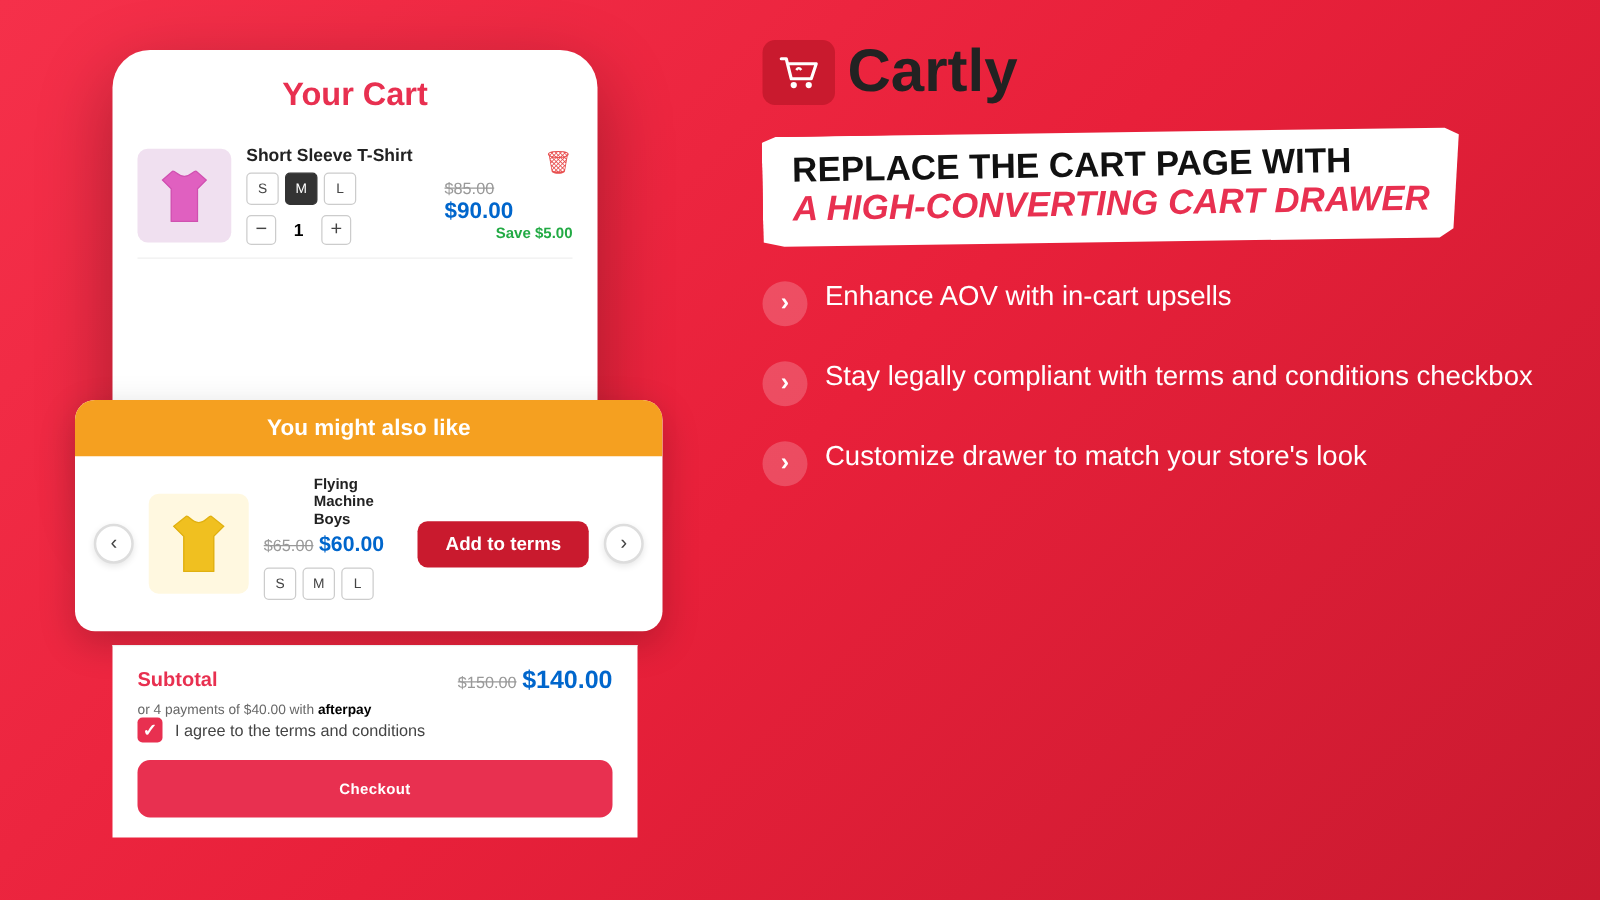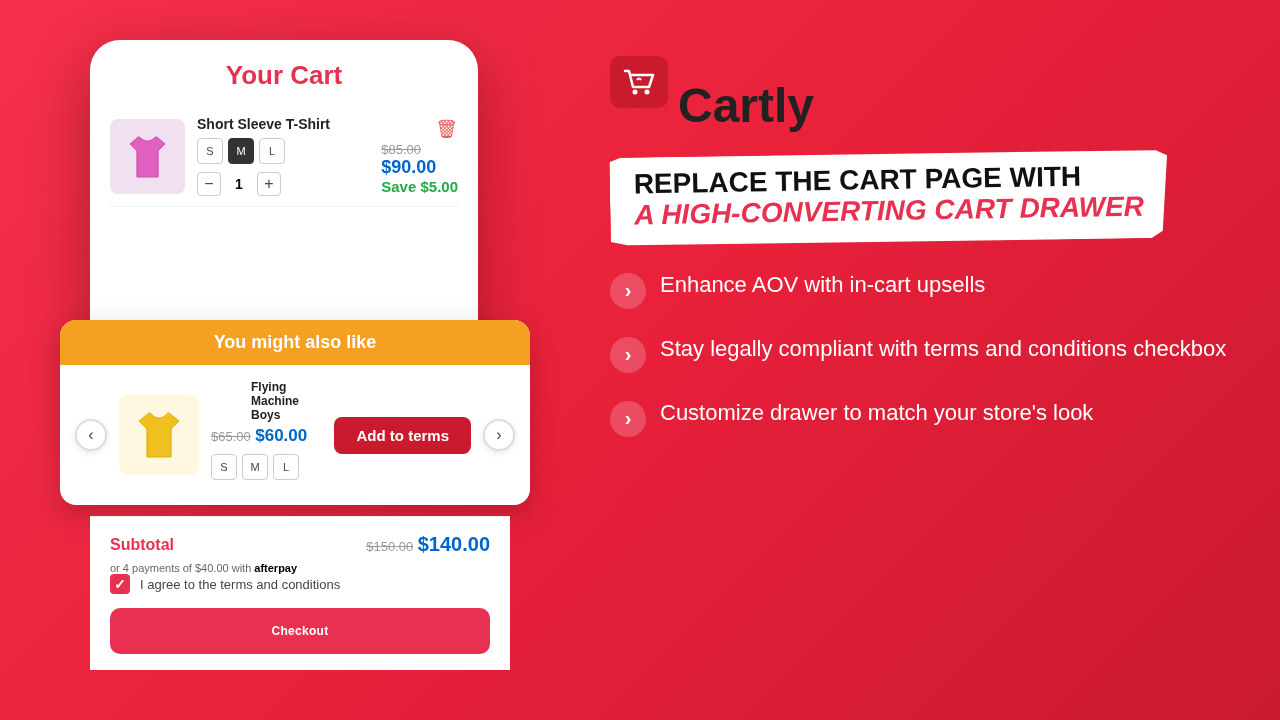--- a/index.html
+++ b/index.html
@@ -137,22 +137,23 @@
     }
 
     .sale-price {
       font-size: 18px;
       font-weight: 700;
       color: #0066cc;
     }
 
     .save-text {
       color: #22aa44;
-      font-size: 15px;
+      font-size: 12px;
       font-weight: 600;
+      margin-left: 41px;
     }
 
     .delete-icon {
       color: #e85050;
       font-size: 18px;
       cursor: pointer;
       margin-left: 8px;
     }
 
     
@@ -381,21 +382,20 @@
       display: flex;
       align-items: center;
       justify-content: center;
       margin-right: 10px;
     }
 
     .logo-text {
       font-size: 48px;
       font-weight: 900;
       color: #222;
-      margin-top: 48px;
     }
 
     
     .headline-wrapper {
       position: relative;
       margin-bottom: 28px;
     }
 
     .brush-bg {
       position: relative;

